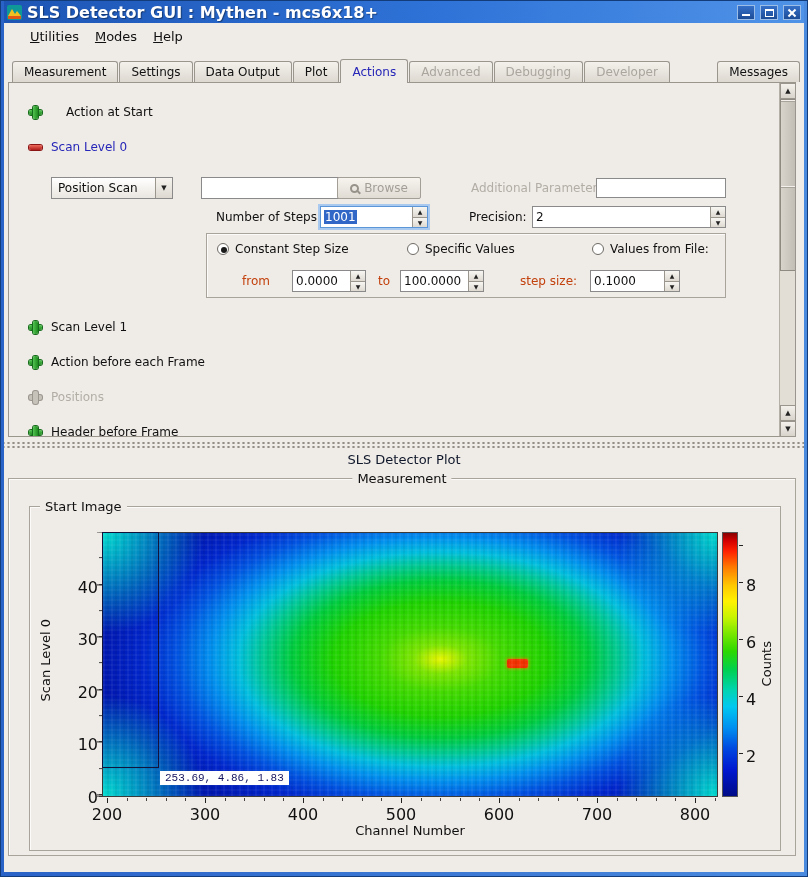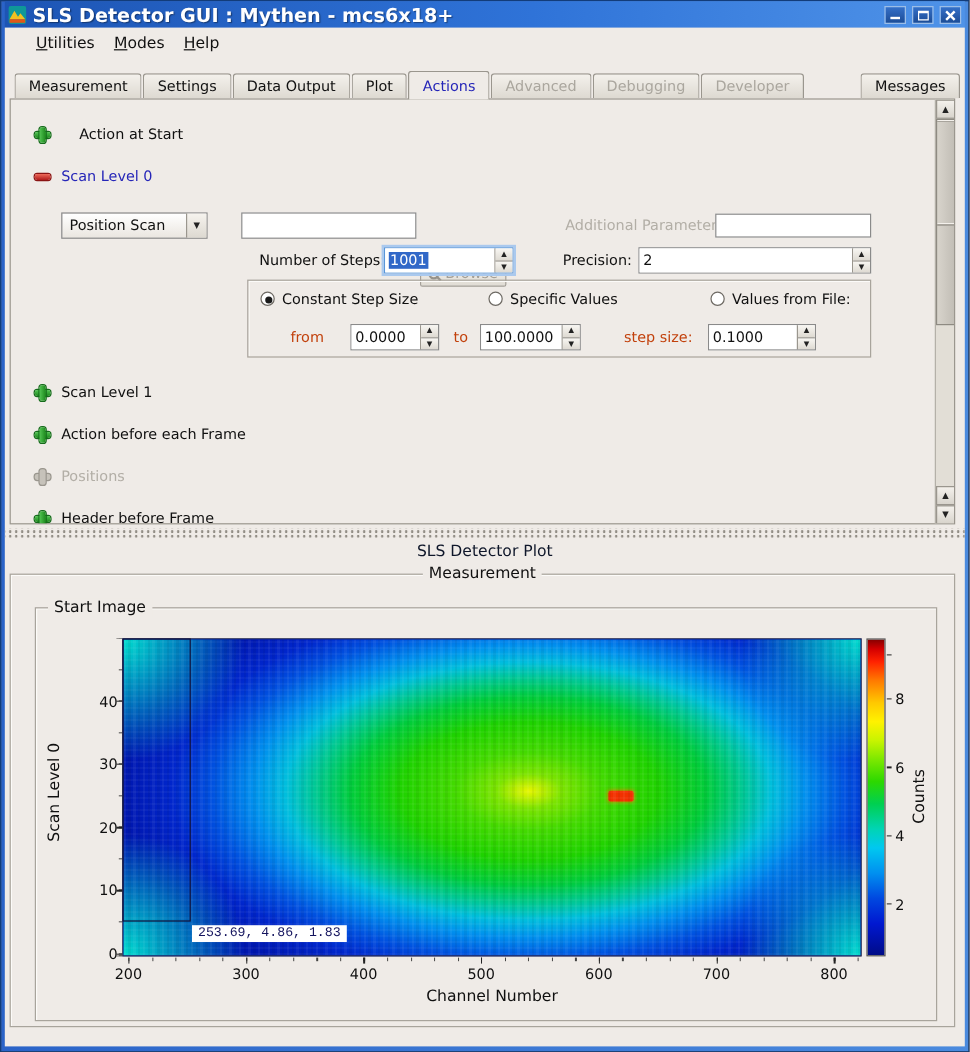--- a/index.html
+++ b/index.html
@@ -107,21 +107,21 @@
         #e6f600 0%, #c0ee00 3%, #7ce400 8%, #44da00 18%, #1ed200 32%, #00cc3c 44%,
         #00c896 53%, #00bedd 60%, #0090ee 68%, #0052e0 78%, #0026cc 88%, #0017b0 100%); }
   .heatmap::after { content:""; position:absolute; inset:0;
     background:repeating-linear-gradient(90deg, rgba(255,255,255,.05) 0 2px, rgba(0,0,0,0) 2px 4px, rgba(0,0,0,.05) 4px 6px, rgba(0,0,0,0) 6px 8px),
                repeating-linear-gradient(0deg, rgba(255,255,255,.04) 0 2px, rgba(0,0,0,0) 2px 5px); }
   .hotspot { position:absolute; left:404px; top:126px; width:21px; height:9px; background:#f23000;
              border-radius:2px; box-shadow:0 0 3px 1px rgba(255,110,0,.65); }
   .zoomrect { position:absolute; left:72px; top:25px; width:57px; height:236px; border:1px solid #12123a; z-index:4; }
   .tooltip { position:absolute; left:130px; top:264px; background:#fff; color:#14145e; font-size:11px;
              padding:1px 5px; z-index:5; white-space:nowrap;font-family:Liberation Mono, monospace; }
-  .ticklab { position:absolute; font-size:12px; color:#101010; }
+  .ticklab { position:absolute; font-size:16px; color:#101010; }
   .xmaj { position:absolute; left:72px; top:291px; width:616px; height:5px;
           background:repeating-linear-gradient(90deg,#222 0 1px, transparent 1px 98px); background-position:5px 0; }
   .xmin { position:absolute; left:72px; top:291px; width:616px; height:3px;
           background:repeating-linear-gradient(90deg,#444 0 1px, transparent 1px 19.6px); background-position:5px 0; }
   .ymaj { position:absolute; left:67px; top:25px; width:5px; height:265px;
           background:repeating-linear-gradient(180deg,#222 0 1px, transparent 1px 52.6px); background-position:0 -0.6px; }
   .ymin { position:absolute; left:69px; top:25px; width:3px; height:265px;
           background:repeating-linear-gradient(180deg,#444 0 1px, transparent 1px 26.3px); background-position:0 -0.9px; }
   .colorbar { position:absolute; left:692px; top:25px; width:16px; height:265px; border:1px solid #555;
     background:linear-gradient(to bottom,
@@ -187,21 +187,21 @@
       <div class="action-row" style="top:56px;">
         <span class="icon-minus"></span>
         <span class="row-label link">Scan Level 0</span>
       </div>
 
       <div class="combo" style="left:42px; top:94px; width:122px;">
         <span class="combo-text">Position Scan</span>
         <span class="combo-arrow">▼</span>
       </div>
       <input class="tin" style="left: 192px; top: 94px; width: 146px;" value="">
-      <div class="btn disabled" style="left:341px; top:94px; width:72px;margin-top:40px;">
+      <div class="btn disabled" style="left:328px; top:94px; width:84px;">
         <span class="mag"></span>
         <span>Browse</span>
       </div>
       <span class="row-label dim" style="position:absolute; left:462px; top:98px;">Additional Parameter:</span>
       <input class="tin" style="left: 587px; top: 95px; width: 130px; height: 20px;" value="">
 
       <span class="row-label" style="position:absolute; left:207px; top:127px; width:100px; text-align:right;">Number of Steps:</span>
       <div class="spin focused" style="left:311px; top:123px; width:108px;">
         <div class="spin-value">
             <span class="sel">1001</span>

